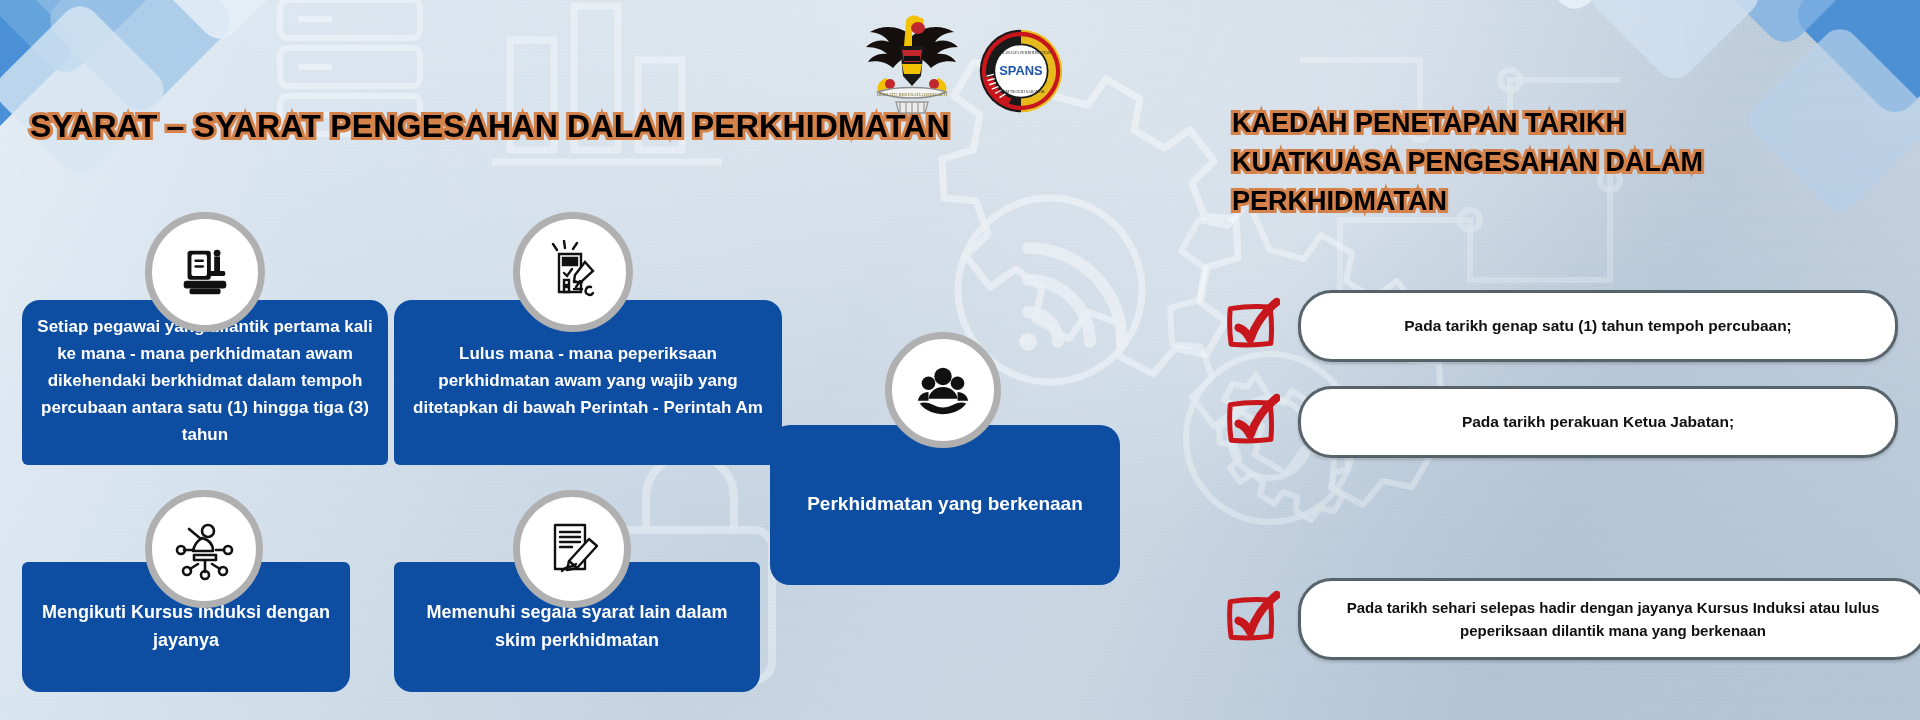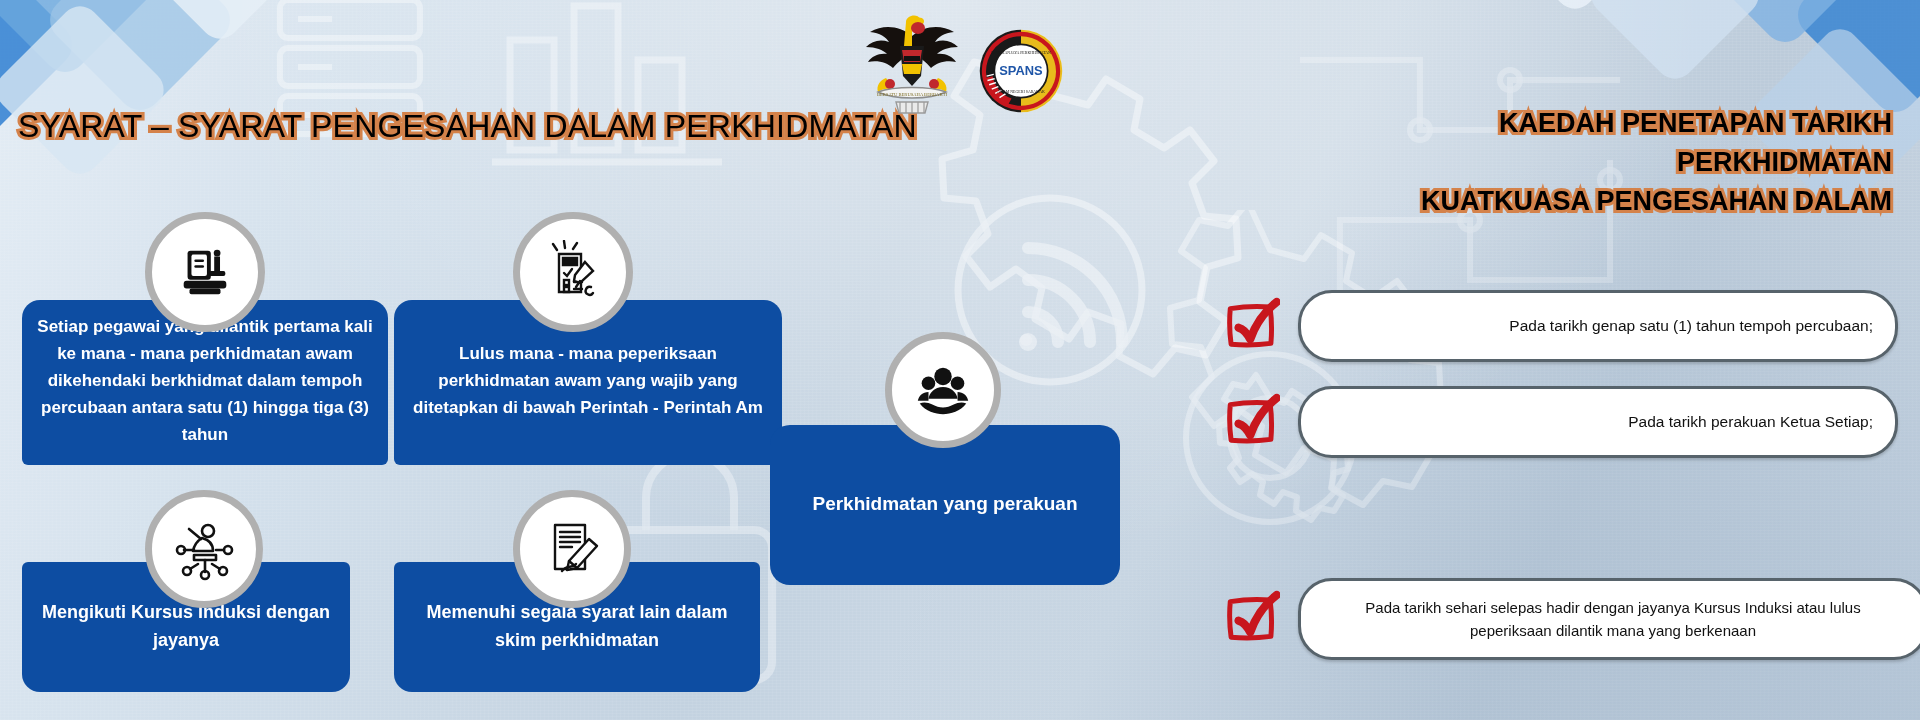--- a/index.html
+++ b/index.html
@@ -45,33 +45,33 @@
   .deco { position: absolute; pointer-events: none; }
 
   
   .logos {
     position: absolute; top: 6px; left: 50%; transform: translateX(-50%);
     display: flex; align-items: flex-end; gap: 10px; z-index: 8;
   }
 
   
   .title-left {
-    position: absolute; left: 18px; top: 108px; width: 1000px; z-index: 7;
-    font-size: 32px; font-weight: 400; letter-spacing: .2px;
+    position: absolute; left: 30px; top: 108px; width: 1000px; z-index: 7;
+    font-size: 32px; font-weight: 700; letter-spacing: .2px;
     color: #000;
     -webkit-text-stroke: 6px #d4824a;
     paint-order: stroke fill;
     text-transform: uppercase;
     white-space: nowrap;
   }
 
   
   .title-right {
     position: absolute; right: 28px; top: 104px; width: 660px; z-index: 7;
-    text-align: right;
+    text-align: left;
     font-size: 27px; font-weight: 800; line-height: 1.45;
     color: #000;
     -webkit-text-stroke: 6px #d4824a;
     paint-order: stroke fill;
     text-transform: uppercase;
   }
 
   
   .card {
     position: absolute;
@@ -102,24 +102,24 @@
   .check-row {
     position: absolute; z-index: 6;
     display: flex; align-items: center; gap: 18px;
   }
   .checkbox { width: 58px; height: 58px; flex: 0 0 58px; }
   .pill {
     background: #fff;
     border: 3px solid #57636b;
     border-radius: 34px;
     color: #111;
-    font-weight: 400;
+    font-weight: 700;
     font-size: 15.5px;
     line-height: 1.55;
-    display: flex; align-items: center; justify-content: flex-end;
+    display: flex; align-items: center; justify-content: center;
     text-align: center;
     padding: 0 22px;
     box-shadow: 0 2px 3px rgba(0,0,0,.18);
   }
 </style>
 </head>
 <body>
 
 <div id="stage">
 
@@ -252,22 +252,22 @@
         <text x="50" y="30" text-anchor="middle">SURUHANJAYA PERKHIDMATAN</text>
         <text x="50" y="76" text-anchor="middle">AWAM NEGERI SARAWAK</text>
       </g>
     </svg>
   </div>
 
   <div class="title-left">SYARAT – SYARAT PENGESAHAN DALAM PERKHIDMATAN</div>
 
   <div class="title-right">
     <div>KAEDAH PENETAPAN TARIKH</div>
+    <div>KUATKUASA PENGESAHAN DALAM</div>
     <div>PERKHIDMATAN</div>
-    <div>KUATKUASA PENGESAHAN DALAM</div>
   </div>
 
   <div class="bubble" style="left:145px; top:212px; width:120px; height:120px;">
     <svg width="62" height="62" viewBox="0 0 64 64">
       <g fill="#111">
         <rect x="14" y="10" width="24" height="30" rx="3"></rect>
         <rect x="18" y="14" width="16" height="22" rx="2" fill="#fff"></rect>
         <rect x="21" y="19" width="10" height="2.6" rx="1.3"></rect>
         <rect x="21" y="25" width="10" height="2.6" rx="1.3"></rect>
         <rect x="41" y="9" width="7" height="7" rx="3.5"></rect>
@@ -309,21 +309,21 @@
         <circle cx="17" cy="25" r="7"></circle>
         <circle cx="47" cy="25" r="7"></circle>
         <path d="M32 29 c-9 0 -14 6 -15 12 h30 c-1 -6 -6 -12 -15 -12z"></path>
         <path d="M17 34 c-6 0 -10 4 -11 9 h11z"></path>
         <path d="M47 34 c6 0 10 4 11 9 h-11z"></path>
         <path d="M8 46 c6 8 16 11 24 11 c8 0 18 -3 24 -11 c-4 -2 -9 -1 -13 1 c-4 2 -7 3 -11 3 c-4 0 -7 -1 -11 -3 c-4 -2 -9 -3 -13 -1z"></path>
       </g>
     </svg>
   </div>
   <div class="card center" style="left:770px; top:425px; width:350px; height:160px; font-size:19px;">
-    <span>Perkhidmatan yang perakuan</span>
+    <span>Perkhidmatan yang berkenaan</span>
   </div>
 
   <div class="bubble" style="left:145px; top:490px; width:118px; height:118px;">
     <svg width="64" height="64" viewBox="0 0 64 64">
       <g stroke="#111" stroke-width="2.6" fill="none" stroke-linecap="round" stroke-linejoin="round">
         <circle cx="36" cy="14" r="6"></circle>
         <path d="M30 21 c-5 3 -8 8 -9 13 h20 c0 -6 -3 -11 -11 -13z"></path>
         <path d="M29 22 l-12 -10"></path>
         <path d="M22 38 h22 v5 h-22z"></path>
         <path d="M33 43 v12"></path>
@@ -365,21 +365,21 @@
       <span>Pada tarikh genap satu (1) tahun tempoh percubaan;</span>
     </div>
   </div>
 
   <div class="check-row" style="left:1222px; top:386px;">
     <svg class="checkbox" viewBox="0 0 70 70">
       <path d="M10 14 q24 -4 48 -2 q3 22 1 44 q-24 3 -48 1 q-3 -22 -1 -43z" fill="none" stroke="#c8161d" stroke-width="6" stroke-linecap="round" stroke-linejoin="round"></path>
       <path d="M20 37 q8 2 14 14 q10 -28 32 -45" fill="none" stroke="#c8161d" stroke-width="10" stroke-linecap="round" stroke-linejoin="round"></path>
     </svg>
     <div class="pill" style="width:600px; height:72px;">
-      <span>Pada tarikh perakuan Ketua Setiap;</span>
+      <span>Pada tarikh perakuan Ketua Jabatan;</span>
     </div>
   </div>
 
 
   <div class="check-row" style="left:1222px; top:578px;">
     <svg class="checkbox" viewBox="0 0 70 70">
       <path d="M10 14 q24 -4 48 -2 q3 22 1 44 q-24 3 -48 1 q-3 -22 -1 -43z" fill="none" stroke="#c8161d" stroke-width="6" stroke-linecap="round" stroke-linejoin="round"></path>
       <path d="M20 37 q8 2 14 14 q10 -28 32 -45" fill="none" stroke="#c8161d" stroke-width="10" stroke-linecap="round" stroke-linejoin="round"></path>
     </svg>
     <div class="pill" style="width:630px; height:82px; font-size:15px;">

